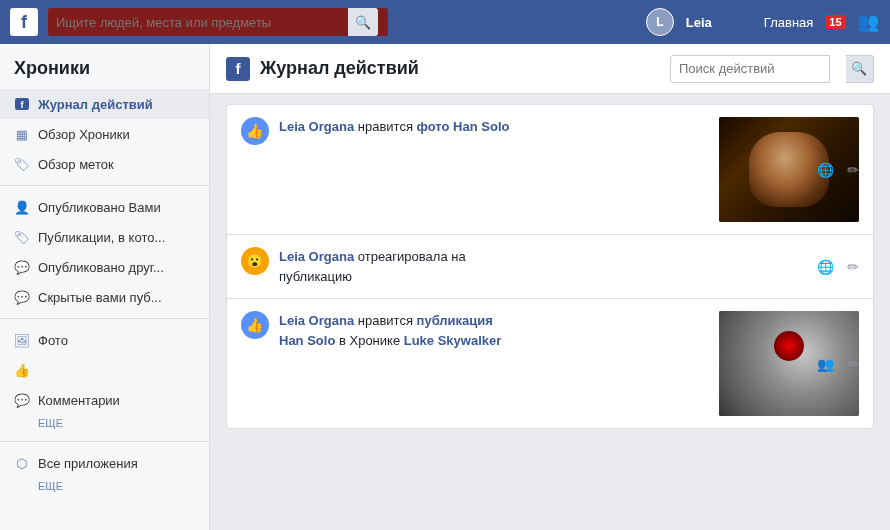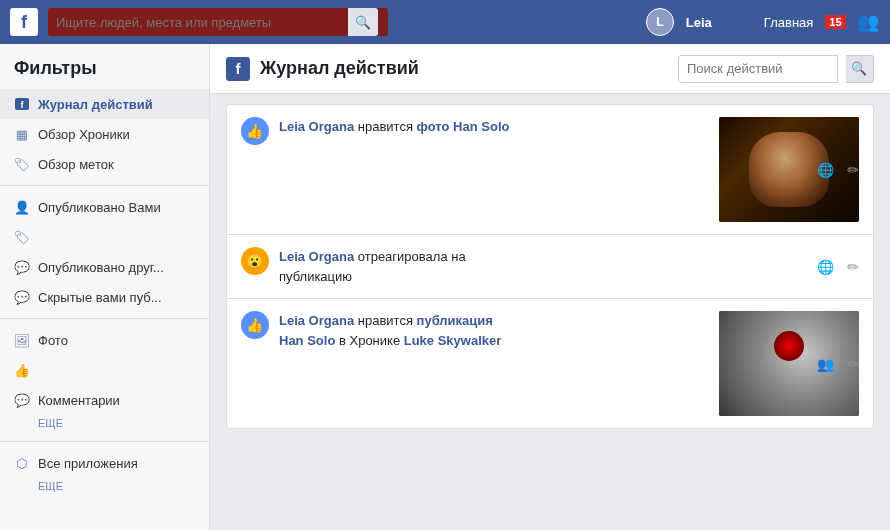--- a/index.html
+++ b/index.html
@@ -144,21 +144,21 @@
     }
     .fb-icon-sm {
       width: 24px; height: 24px; background: #3b5998; border-radius: 3px;
       display: flex; align-items: center; justify-content: center;
       color: #fff; font-weight: bold; font-size: 15px;
     }
     .main-header-title {
       font-size: 18px; font-weight: bold; color: #1d2129;
     }
     .main-header-right {
-      display: flex; align-items: center; gap: 8px;
+      display: flex; align-items: center; gap: 16px;
     }
     .search-actions-input {
       border: 1px solid #ccc;
       border-radius: 3px 0 0 3px;
       height: 28px; padding: 0 8px;
       font-size: 13px; color: #aaa;
       outline: none; width: 160px;
     }
     .search-actions-btn {
       background: #e0e3eb; border: 1px solid #ccc;
@@ -250,21 +250,21 @@
     <span class="topbar-name">Leia</span>
     <span class="topbar-home">Главная</span>
     <span class="topbar-badge">15</span>
     <span class="topbar-people-icon">👥</span>
   </div>
 </div>
 
 <div class="layout">
 
   <div class="sidebar">
-    <div class="sidebar-title">Фильтры</div>
+    <div class="sidebar-title">Хроники</div>
 
     <div class="sidebar-item active">
       <span class="sidebar-icon">
         <svg width="16" height="16" viewBox="0 0 16 16">
             <rect x="1" y="2" width="14" height="12" rx="2" fill="#3b5998"></rect>
             <text x="8" y="12" text-anchor="middle" font-size="9" fill="#fff" font-weight="bold">f</text>
           </svg>
       </span>
       <span>Журнал действий</span>
     </div>
@@ -281,20 +281,21 @@
 
     <div class="sidebar-divider"></div>
 
     <div class="sidebar-item">
       <span class="sidebar-icon">👤</span>
       <span>Опубликовано Вами</span>
     </div>
 
     <div class="sidebar-item">
       <span class="sidebar-icon">🏷</span>
+      <span>Публикации, в кото...</span>
     </div>
 
     <div class="sidebar-item">
       <span class="sidebar-icon">💬</span>
       <span>Опубликовано друг...</span>
     </div>
 
     <div class="sidebar-item">
       <span class="sidebar-icon">💬</span>
       <span>Скрытые вами пуб...</span>

